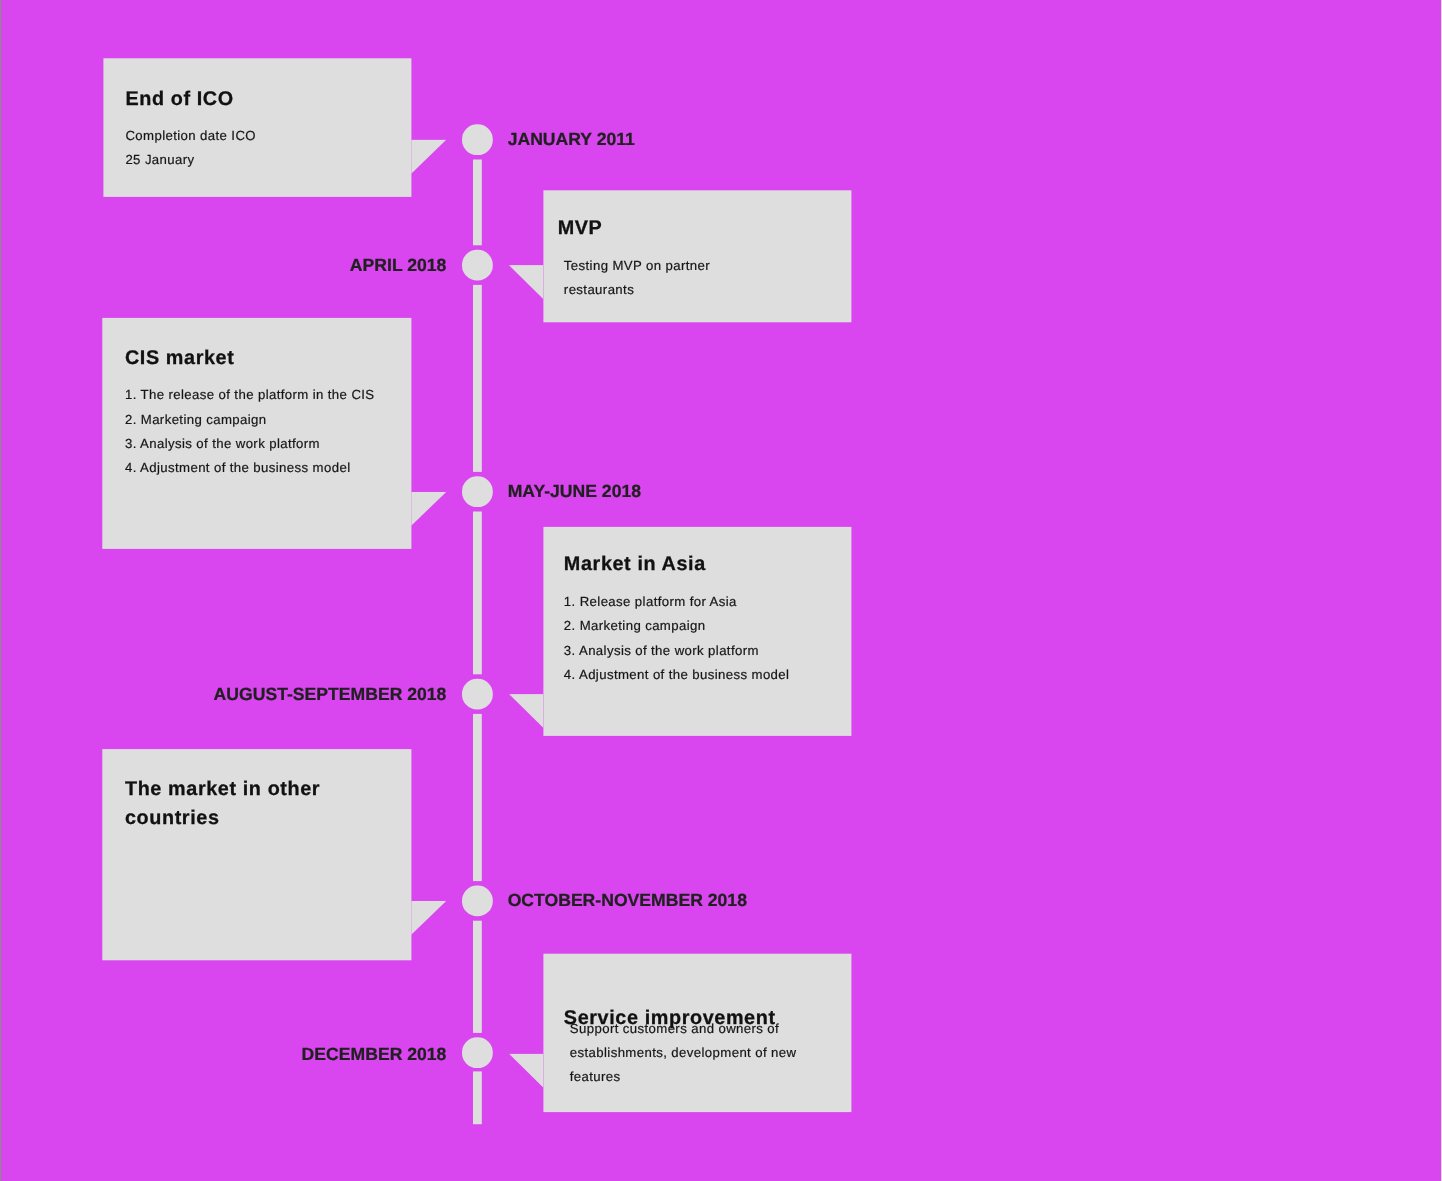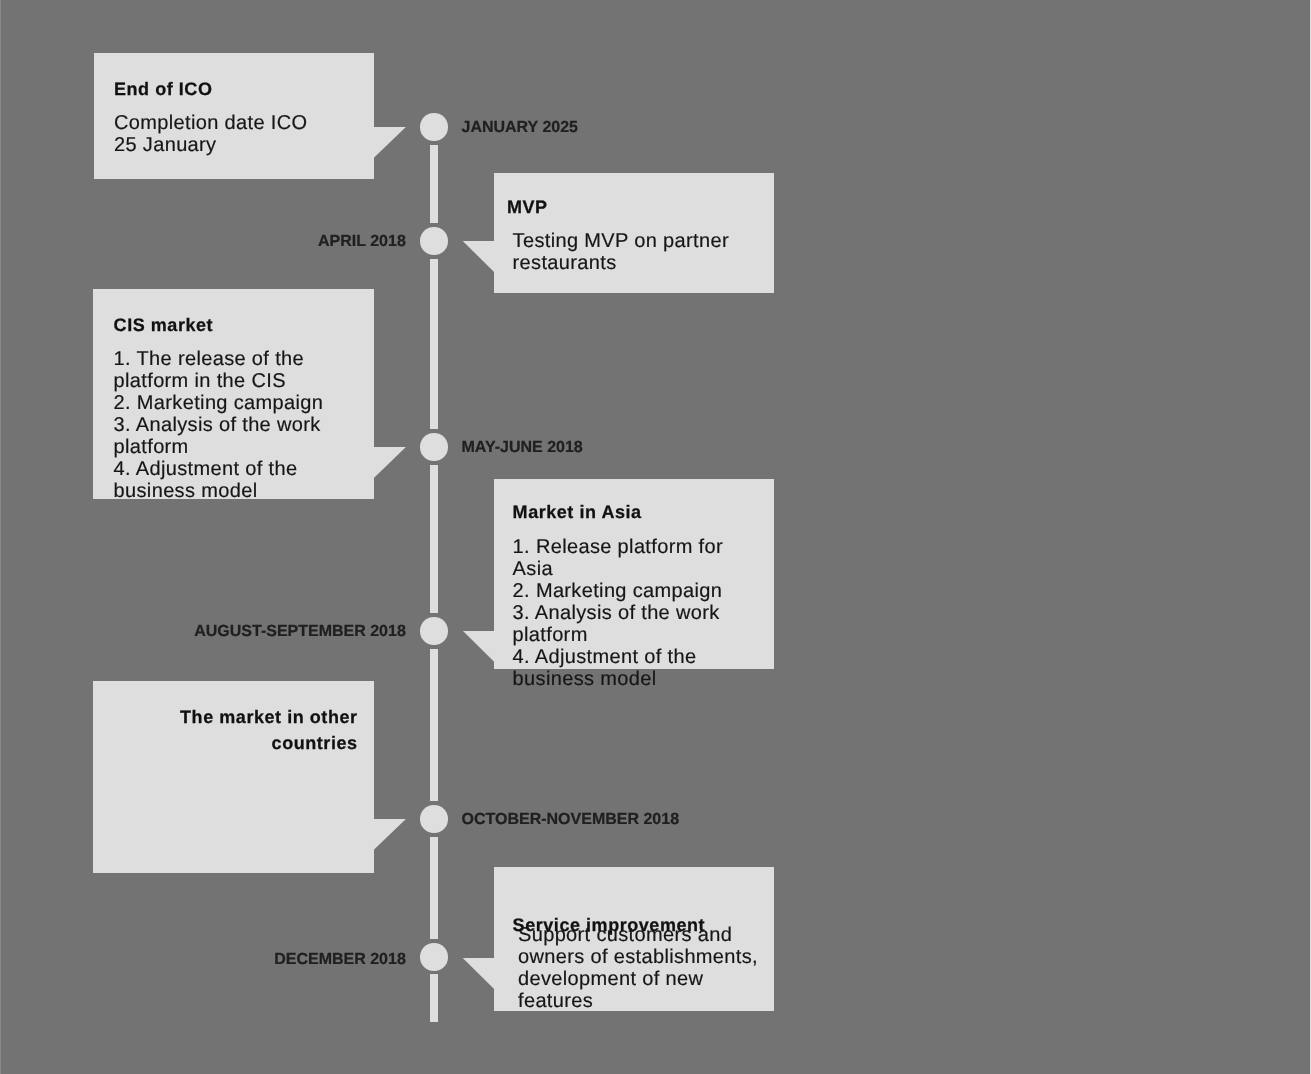--- a/index.html
+++ b/index.html
@@ -1,24 +1,24 @@
 <!DOCTYPE html>
 <html><head>
 <meta charset="utf-8">
 <style>
   html,body{margin:0;padding:0;background:#ffffff;}
   body{width:1311px;height:1074px;font-family:"Liberation Sans",sans-serif;overflow:hidden;-webkit-font-smoothing:antialiased;text-rendering:geometricPrecision;}
-  #stage{position:relative;width:1311px;height:1074px;background:#737373;will-change:transform;}
+  #stage{position:relative;width:1311px;height:1074px;background:#d946ef;will-change:transform;}
 
   .axis-seg{position:absolute;left:430.1px;width:8px;background:#dedede;}
   .node-dot{position:absolute;width:27.5px;height:27.5px;border-radius:50%;background:#dedede;}
 
   .card{position:absolute;width:280.4px;background:#dedede;box-sizing:border-box;}
   .card-title{position:absolute;margin:0;width:244px;font-size:18px;font-weight:bold;letter-spacing:0.55px;color:#111111;line-height:26px;-webkit-text-stroke:0.25px #111111;}
-  .card-body{position:absolute;margin:0;width:240px;font-size:20px;font-weight:normal;letter-spacing:0.35px;color:#161616;line-height:22px;white-space:pre-line;-webkit-text-stroke:0.18px #161616;}
+  .card-body{position:absolute;margin:0;width:240px;font-size:12px;font-weight:normal;letter-spacing:0.35px;color:#161616;line-height:22px;white-space:pre-line;-webkit-text-stroke:0.18px #161616;}
 
   .tail{position:absolute;background:#dedede;height:31.2px;}
   .tail-right{width:32.3px;}
   .tail-left{width:31.6px;}
   .tail-right{clip-path:polygon(0 0, 100% 0, 0 100%);}
   .tail-left{clip-path:polygon(0 0, 100% 0, 100% 100%);}
 
   .date-label{position:absolute;font-size:16px;font-weight:bold;color:#202020;white-space:nowrap;line-height:16px;-webkit-text-stroke:0.22px #202020;}
 
   .edge-rule-left{position:absolute;left:0;top:0;width:1px;height:1074px;background:#8a8a8a;}
@@ -41,21 +41,21 @@
   <div class="node-dot" style="left:420.45px;top:617.25px;"></div>
   <div class="node-dot" style="left:420.45px;top:805.15px;"></div>
   <div class="node-dot" style="left:420.45px;top:943.15px;"></div>
 
   <div class="card" style="left:93.6px;top:53.0px;height:125.6px;">
     <p class="card-title" style="top:22.56px;left:20.4px;">End of ICO</p>
     <p class="card-body" style="top:59.15px;left:20.4px;">Completion date ICO
 25 January</p>
   </div>
   <div class="tail tail-right" style="left:373.6px;top:126.9px;"></div>
-  <div class="date-label date-left" style="left:461.5px;top:120.0px;">JANUARY 2025</div>
+  <div class="date-label date-left" style="left:461.5px;top:120.0px;">JANUARY 2011</div>
 
   <div class="card" style="left:494.0px;top:173.0px;height:119.7px;">
     <p class="card-title" style="top:20.66px;left:13px;">MVP</p>
     <p class="card-body" style="top:57.15px;left:18.6px;">Testing MVP on partner
 restaurants</p>
   </div>
   <div class="tail tail-left" style="left:462.5px;top:240.8px;"></div>
   <div class="date-label date-right" style="right:905.2px;top:234.1px;">APRIL 2018</div>
 
   <div class="card" style="left:93.2px;top:289.05px;height:209.55px;">
@@ -71,21 +71,21 @@
   <div class="card" style="left:494.0px;top:479px;height:189.7px;">
     <p class="card-title" style="top:20.46px;left:18.6px;">Market in Asia</p>
     <p class="card-body" style="top:56.95px;left:18.6px;">1. Release platform for Asia
 2. Marketing campaign
 3. Analysis of the work platform
 4. Adjustment of the business model</p>
   </div>
   <div class="tail tail-left" style="left:462.5px;top:630.6px;"></div>
   <div class="date-label date-right" style="right:905.2px;top:624.3px;">AUGUST-SEPTEMBER 2018</div>
 
-  <div class="card" style="left:93.2px;top:681.2px;height:191.6px;text-align:right;">
+  <div class="card" style="left:93.2px;top:681.2px;height:191.6px;">
     <p class="card-title" style="top:22.46px;left:20.4px;">The market in other countries</p>
   </div>
   <div class="tail tail-right" style="left:373.6px;top:818.9px;"></div>
   <div class="date-label date-left" style="left:461.5px;top:812.1px;">OCTOBER-NOVEMBER 2018</div>
 
   <div class="card" style="left:494.0px;top:867.2px;height:143.4px;">
     <p class="card-title" style="top:20.06px;left:18.6px;margin-top:25px;">Service improvement</p>
     <p class="card-body" style="top:56.85px;left:24px;">Support customers and owners of establishments, development of new features</p>
   </div>
   <div class="tail tail-left" style="left:462.5px;top:957.7px;"></div>

